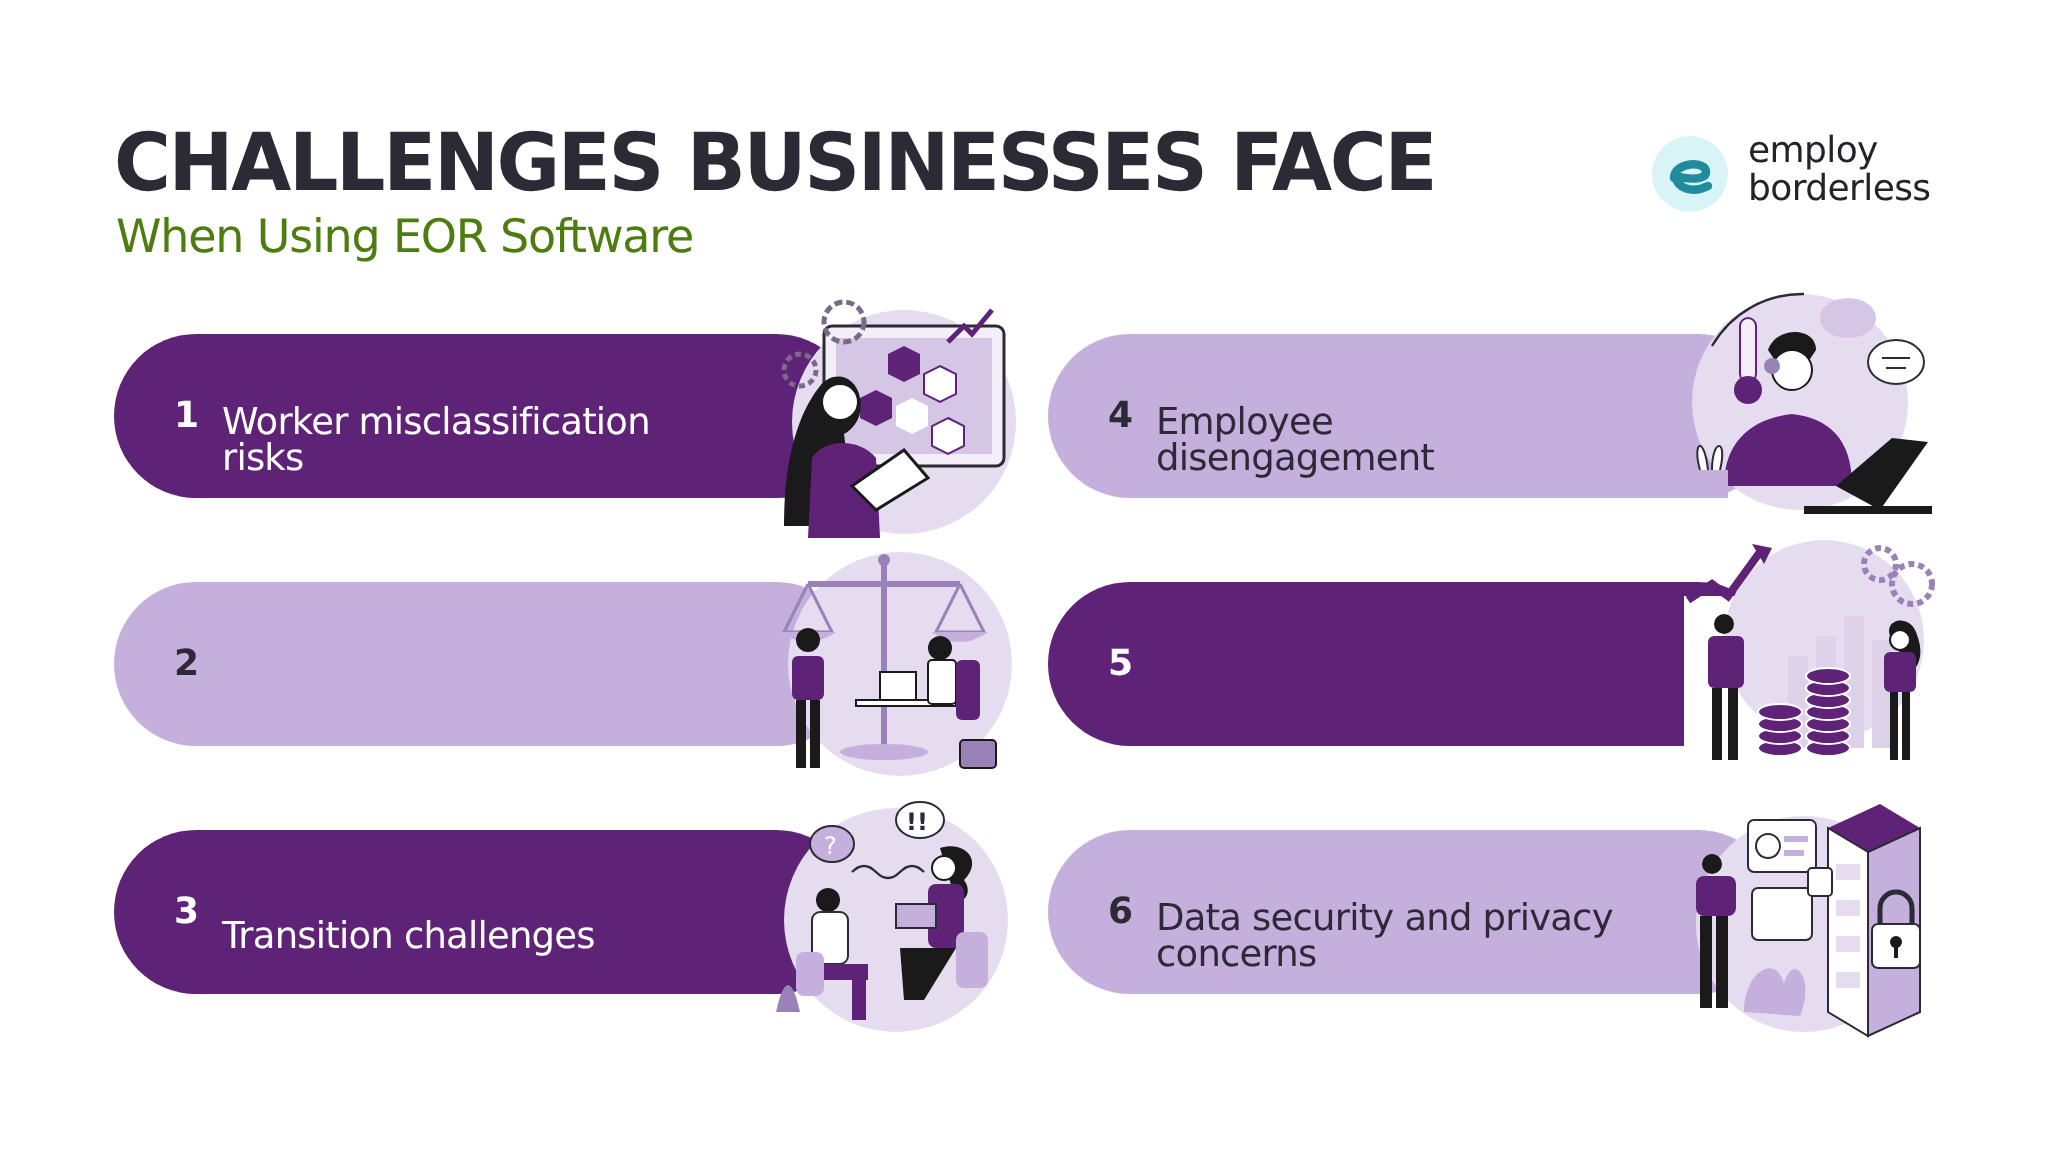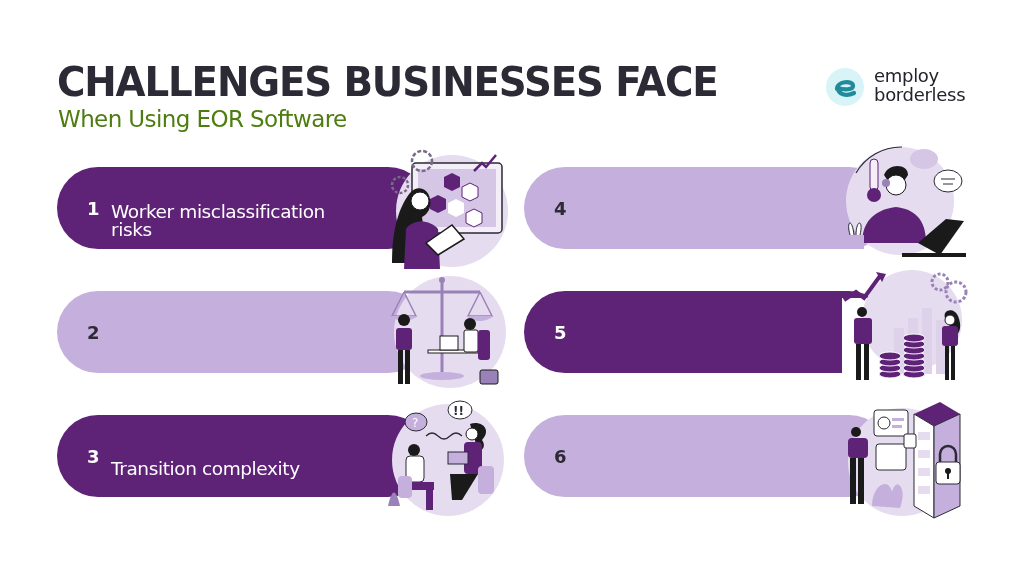--- a/index.html
+++ b/index.html
@@ -119,21 +119,21 @@
     <rect x="58" y="64" width="18" height="14" fill="#ffffff" stroke="#1a1a1a"></rect>
     <circle cx="88" cy="52" r="6" fill="#1a1a1a"></circle>
     <rect x="82" y="58" width="14" height="22" rx="2" fill="#ffffff" stroke="#1a1a1a"></rect>
     <rect x="96" y="58" width="12" height="30" rx="3" fill="#5e2277"></rect>
     <rect x="98" y="98" width="18" height="14" rx="2" fill="#9a82b8" stroke="#1a1a1a"></rect>
   </svg>
 </div>
 
 <div class="pill dark" style="left:57px; top:415px; width:372px;">
   <span class="num">3</span>
-  <span class="label">Transition complexity</span>
+  <span class="label">Transition challenges</span>
 </div>
 <div class="illus" style="left:382px; top:396px;">
   <svg viewBox="0 0 126 126">
     <circle cx="66" cy="64" r="56" fill="#e6dcef"></circle>
     <ellipse cx="34" cy="26" rx="11" ry="9" fill="#c5afdc" stroke="#2b2a35"></ellipse>
     <text x="30" y="31" font-family="DejaVu Sans, sans-serif" font-size="12" fill="#ffffff">?</text>
     <ellipse cx="78" cy="14" rx="12" ry="9" fill="#ffffff" stroke="#2b2a35"></ellipse>
     <text x="71" y="19" font-family="DejaVu Sans, sans-serif" font-size="12" font-weight="bold" fill="#2b2a35">!!</text>
     <path d="M44 40 q6 -6 12 0 t12 0 t12 0" fill="none" stroke="#2b2a35" stroke-width="1.2"></path>
     <circle cx="32" cy="54" r="6" fill="#1a1a1a"></circle>
@@ -146,20 +146,22 @@
     <rect x="82" y="46" width="18" height="32" rx="4" fill="#5e2277"></rect>
     <rect x="66" y="56" width="20" height="12" fill="#c5afdc" stroke="#2b2a35"></rect>
     <path d="M68 78 L96 78 L80 104 L70 104 Z" fill="#1a1a1a"></path>
     <rect x="96" y="70" width="16" height="28" rx="4" fill="#c5afdc"></rect>
     <path d="M6 110 C10 92, 14 92, 18 110 Z" fill="#9a82b8"></path>
   </svg>
 </div>
 
 <div class="pill light" style="left:524px; top:167px; width:366px;">
   <span class="num">4</span>
+  <span class="label">Employee
+disengagement</span>
 </div>
 <div class="illus" style="left:842px; top:143px;">
   <svg viewBox="0 0 126 126">
     <circle cx="58" cy="58" r="54" fill="#e6dcef"></circle>
     <path d="M14 30 A52 52 0 0 1 60 4" fill="none" stroke="#2b2a35" stroke-width="1.2"></path>
     <rect x="28" y="16" width="8" height="32" rx="4" fill="#f3eef8" stroke="#5e2277"></rect>
     <circle cx="32" cy="52" r="7" fill="#5e2277"></circle>
     <ellipse cx="82" cy="16" rx="14" ry="10" fill="#d6c6e6"></ellipse>
     <ellipse cx="106" cy="38" rx="14" ry="11" fill="#ffffff" stroke="#2b2a35"></ellipse>
     <line x1="99" y1="36" x2="113" y2="36" stroke="#2b2a35"></line>
@@ -210,20 +212,22 @@
     <path d="M104 50 C98 40, 112 36, 116 46 C120 56, 118 62, 114 66 Z" fill="#1a1a1a"></path>
     <circle cx="108" cy="50" r="5" fill="#ffffff" stroke="#1a1a1a"></circle>
     <rect x="100" y="56" width="16" height="20" rx="3" fill="#5e2277"></rect>
     <rect x="103" y="76" width="4" height="34" fill="#1a1a1a"></rect>
     <rect x="109" y="76" width="4" height="34" fill="#1a1a1a"></rect>
   </svg>
 </div>
 
 <div class="pill light" style="left:524px; top:415px; width:366px;">
   <span class="num">6</span>
+  <span class="label">Data security and privacy
+concerns</span>
 </div>
 <div class="illus" style="left:842px; top:396px;">
   <svg viewBox="0 0 126 126">
     <circle cx="60" cy="66" r="54" fill="#e6dcef"></circle>
     <path d="M30 110 C30 90, 46 80, 50 96 C54 80, 66 92, 58 112 Z" fill="#c5afdc"></path>
     <polygon points="72,18 98,6 118,18 92,30" fill="#5e2277"></polygon>
     <polygon points="72,18 92,30 92,122 72,110" fill="#ffffff" stroke="#2b2a35"></polygon>
     <polygon points="92,30 118,18 118,110 92,122" fill="#c5afdc" stroke="#2b2a35"></polygon>
     <rect x="76" y="36" width="12" height="8" fill="#e6dcef"></rect>
     <rect x="76" y="54" width="12" height="8" fill="#e6dcef"></rect>

